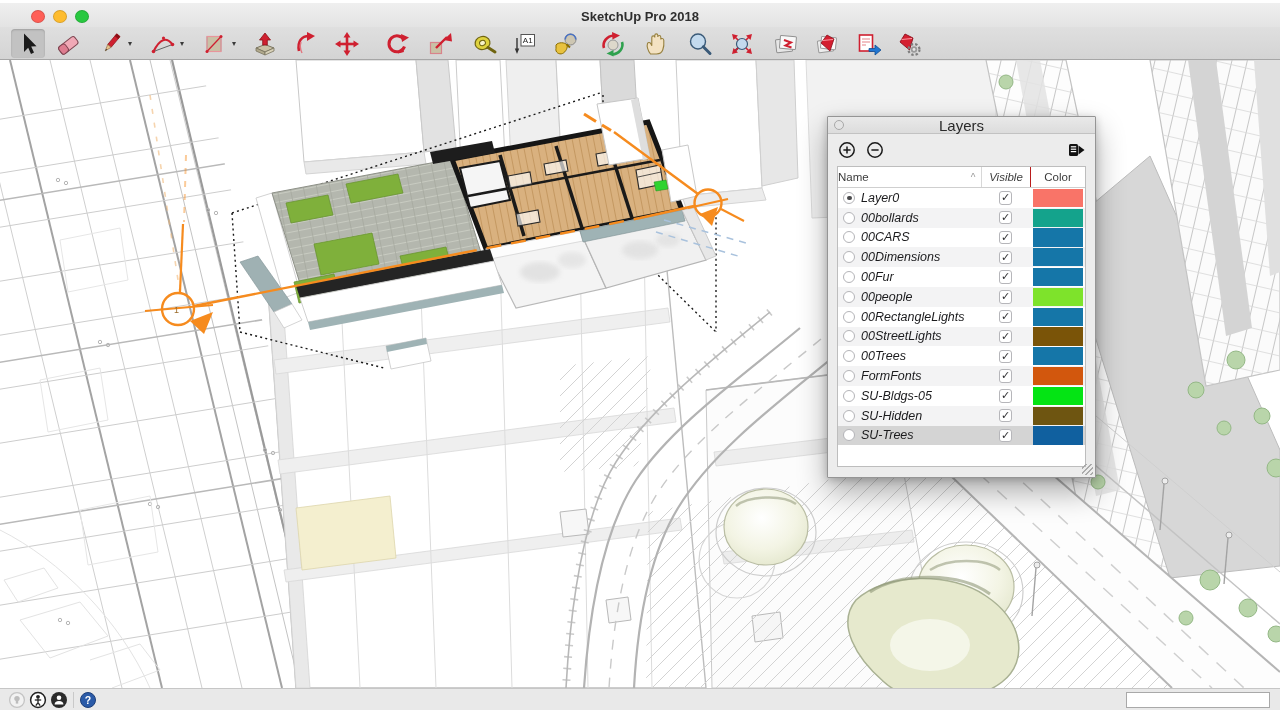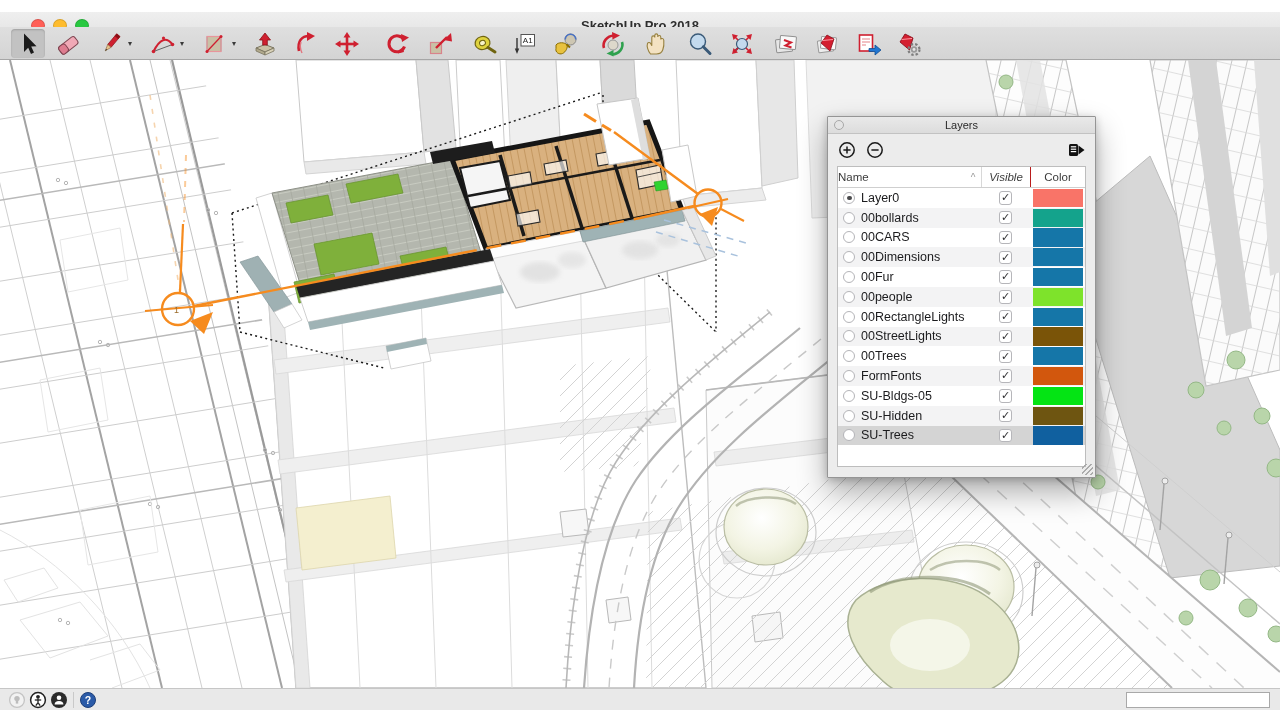--- a/index.html
+++ b/index.html
@@ -1,20 +1,20 @@
 <!DOCTYPE html>
 <html><head>
 <meta charset="utf-8">
 <style>
   html,body{margin:0;padding:0;background:#555;}
   *{box-sizing:border-box;-webkit-user-select:none;user-select:none;}
   .window{position:relative;width:1280px;height:710px;background:#fff;overflow:hidden;
           font-family:"Liberation Sans","DejaVu Sans",sans-serif;}
   
-  .titlebar{position:absolute;left:0;top:12px;width:1280px;height:27px;background:linear-gradient(#efefef,#e2e2e2);}
+  .titlebar{position:absolute;left:0;top:3px;width:1280px;height:27px;background:linear-gradient(#efefef,#e2e2e2);}
   .traffic{position:absolute;top:7px;width:13px;height:13px;border-radius:50%;border:0.5px solid rgba(0,0,0,.15);}
   .tl-close{left:31px;background:#ff5f57;}
   .tl-min{left:53px;background:#febc2e;}
   .tl-zoom{left:75px;background:#28c840;}
   .win-title{position:absolute;left:0;right:0;top:0;height:27px;line-height:27px;text-align:center;
              font-size:13px;font-weight:bold;color:#2e2e2e;}
   
   .toolbar{position:absolute;left:0;top:27px;width:1280px;height:33px;background:linear-gradient(#dfdfdf,#d4d4d4);
            border-bottom:1px solid #a6a6a6;}
   .tool{position:absolute;top:2px;width:34px;height:29px;display:flex;align-items:center;justify-content:center;
@@ -23,21 +23,21 @@
   .tool svg{display:block;}
   .caret{position:absolute;top:12px;font-size:8px;color:#3a3a3a;width:10px;text-align:center;}
   
   .viewport{position:absolute;left:0;top:60px;width:1280px;height:628px;background:#fff;overflow:hidden;}
   
   .layers-panel{position:absolute;left:827px;top:116px;width:269px;height:362px;background:#ececec;
                 border:1px solid #959595;border-radius:1px;
                 box-shadow:0 14px 30px rgba(0,0,0,.32),0 2px 8px rgba(0,0,0,.22);}
   .panel-titlebar{position:relative;height:17px;background:linear-gradient(#e9e9e9,#dcdcdc);
                   border-bottom:1px solid #c2c2c2;text-align:center;}
-  .panel-title{font-size:11px;line-height:17px;color:#2a2a2a;}
+  .panel-title{font-size:15px;line-height:17px;color:#2a2a2a;}
   .panel-close{position:absolute;left:6px;top:3px;width:10px;height:10px;border:1px solid #a8a8a8;
                border-radius:50%;background:#e4e4e4;padding:0;}
   .panel-toolbar{position:absolute;left:0;top:18px;width:100%;height:30px;display:flex;align-items:center;
                  padding:0 10px;gap:10px;}
   .circle-btn{background:none;border:none;padding:0;height:18px;display:flex;align-items:center;}
   .panel-detail-btn{margin-left:auto;background:none;border:none;padding:0;height:14px;}
   .layers-table{position:absolute;left:9px;top:49px;width:249px;height:301px;background:#fff;
                 border:1px solid #bdbdbd;overflow:hidden;}
   .lt-header{display:flex;height:21px;border-bottom:1px solid #cfcfcf;background:#fff;align-items:center;
              font-size:11.5px;color:#3c3c3c;}
@@ -45,21 +45,21 @@
   .hc-name{flex:1;}
   .hc-sort{width:16px;color:#9a9a9a;font-size:10px;justify-content:center;}
   .hc-vis{width:49px;border-left:1px solid #d8d8d8;justify-content:center;font-style:italic;}
   .hc-color{width:55px;border-left:1px solid #b91c1c;justify-content:center;}
   .layer-row{display:flex;align-items:center;height:19.8px;font-size:12.5px;color:#1b1b1d;}
   .layer-row.alt{background:#f3f3f4;align-items:center;}
   .layer-row.selected{background:#d4d4d4;}
   .rad{width:12px;height:12px;border:1px solid #b4b4b8;border-radius:50%;background:#fff;margin-left:5px;
        position:relative;flex:none;}
   .rad.active::after{content:"";position:absolute;left:3px;top:3px;width:4.5px;height:4.5px;border-radius:50%;background:#4a4a4c;}
-  .lname{flex:1;padding-left:6px;white-space:nowrap;overflow:hidden;}
+  .lname{flex:1;padding-left:6px;white-space:nowrap;overflow:hidden;font-style:italic;}
   .cbcell{width:49px;display:flex;justify-content:center;flex:none;}
   .cb{width:13.5px;height:13.5px;border:1px solid #b6b6ba;border-radius:3px;background:#fff;
       font-size:11px;line-height:12px;text-align:center;color:#2f2f31;font-weight:bold;
       font-family:"DejaVu Sans",sans-serif;}
   .swcell{width:55px;display:flex;justify-content:flex-start;padding-left:3px;flex:none;}
   .swatch{width:50px;height:18.2px;}
   .resize-corner{position:absolute;right:2px;bottom:2px;width:11px;height:11px;
       background:repeating-linear-gradient(135deg,transparent 0 2.4px,#ababab 2.4px 3.6px);}
   
   .statusbar{position:absolute;left:0;top:688px;width:1280px;height:22px;background:#e9e9e9;

